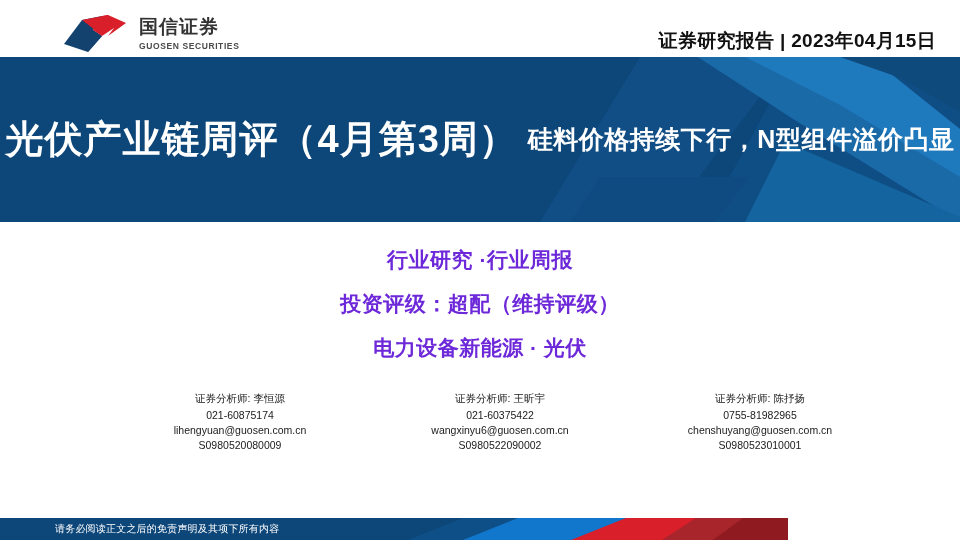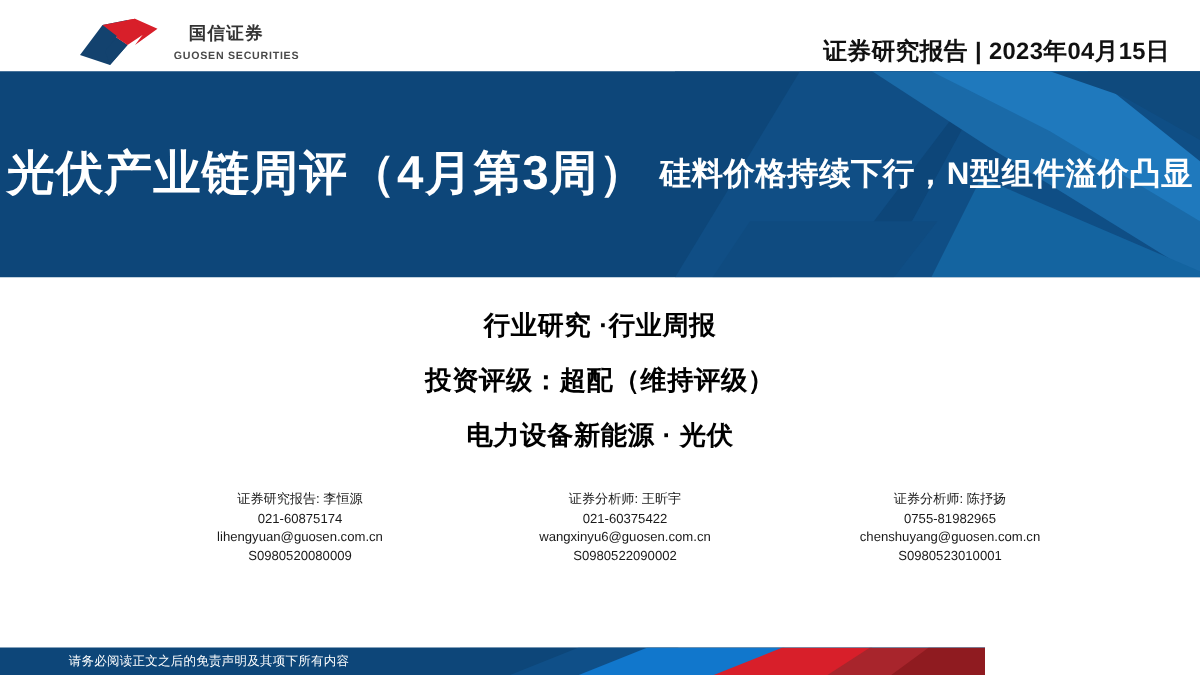--- a/index.html
+++ b/index.html
@@ -17,22 +17,22 @@
     background:#ffffff;
   }
   .logo-wrap{
     position:absolute; left:62px; top:14px;
     display:flex; align-items:center; gap:9px;
   }
   .logo-mark{ width:68px; height:40px; display:block; }
   .logo-text{ display:flex; flex-direction:column; justify-content:center; }
   .logo-cn{
     font-family:"Liberation Sans", sans-serif;
-    font-size:14px; font-weight:bold; color:#333333;
-    letter-spacing:1px; line-height:1.05;margin-left:12px;
+    font-size:19px; font-weight:bold; color:#333333;
+    letter-spacing:1px; line-height:1.05;
   }
   .logo-en{
     font-family:"Liberation Sans", sans-serif;
     font-size:8.5px; font-weight:bold; color:#4a4a4a;
     letter-spacing:0.6px; margin-top:5px;
   }
   .report-meta{
     position:absolute; right:24px; top:28px;
     font-size:19px; font-weight:bold; color:#111111;
     letter-spacing:0.3px;
@@ -61,21 +61,21 @@
   
   .mid{
     position:absolute; left:0; top:222px; width:960px; height:296px;
     background:#ffffff;
   }
   .cat-block{
     position:absolute; left:0; top:24px; width:960px;
     display:flex; flex-direction:column; align-items:center; gap:16px;
   }
   .cat-line{
-    font-size:21px; font-weight:bold; color:#000000;
+    font-size:21px; font-weight:bold; color:#6d28d9;
     letter-spacing:0.5px; white-space:nowrap;
   }
   .cat-line.rating{ font-size:21px; }
 
   
   .analysts{
     position:absolute; left:130px; top:170px; width:740px;
     display:flex; justify-content:space-between;
   }
   .analyst{
@@ -142,21 +142,21 @@
 
   <div class="cat-block">
     <div class="cat-line">行业研究 ·行业周报</div>
     <div class="cat-line rating">投资评级：超配（维持评级）</div>
     <div class="cat-line">电力设备新能源 · 光伏</div>
   </div>
 
   <div class="analysts">
 
     <div class="analyst">
-      <div class="an-name">证券研究报告: 李恒源</div>
+      <div class="an-name">证券分析师: 李恒源</div>
       <div class="an-phone">021-60875174</div>
       <div class="an-mail">lihengyuan@guosen.com.cn</div>
       <div class="an-code">S0980520080009</div>
     </div>
 
     <div class="analyst">
       <div class="an-name">证券分析师: 王昕宇</div>
       <div class="an-phone">021-60375422</div>
       <div class="an-mail">wangxinyu6@guosen.com.cn</div>
       <div class="an-code">S0980522090002</div>

